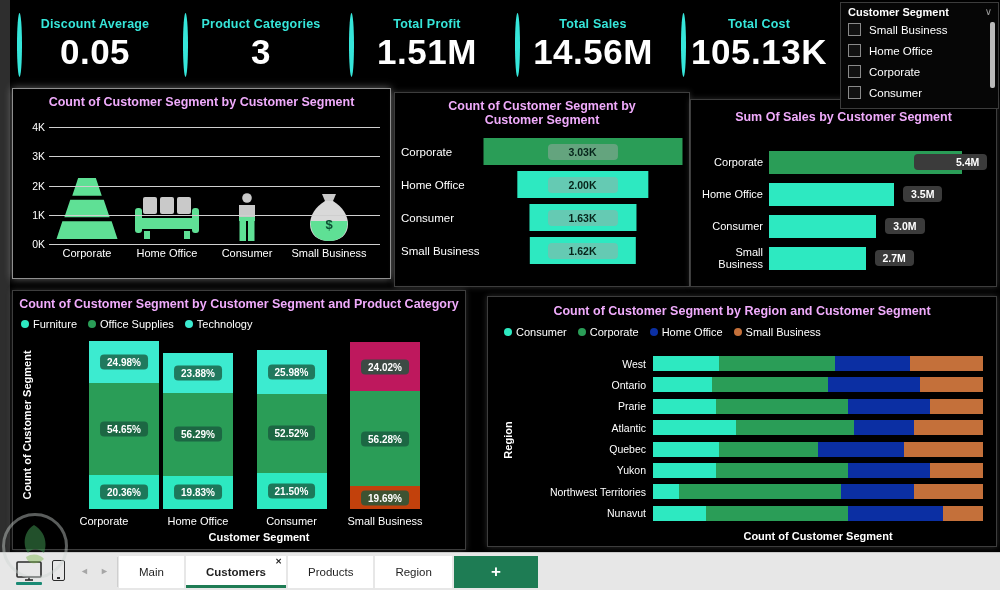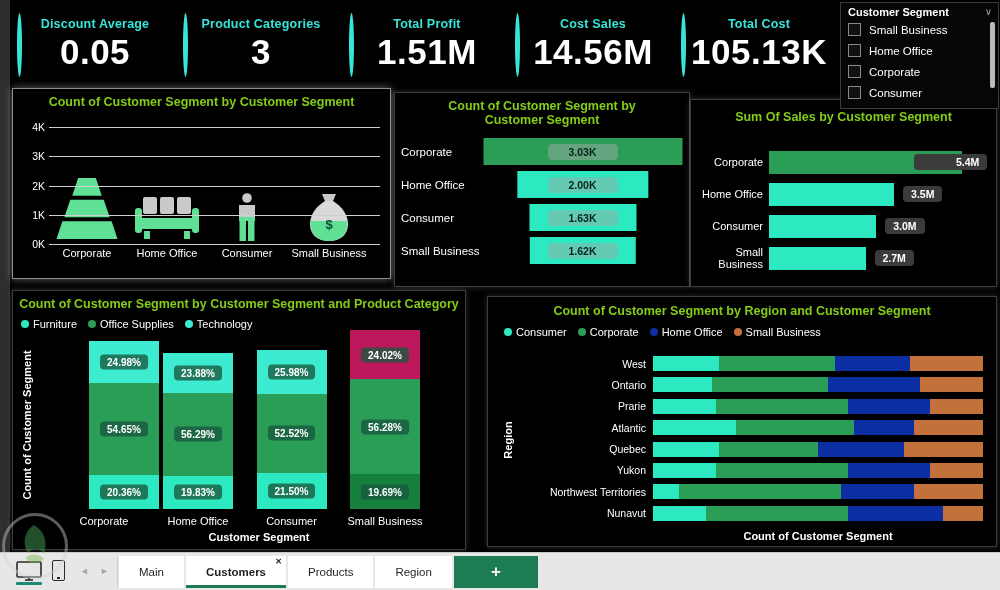--- a/index.html
+++ b/index.html
@@ -20,21 +20,21 @@
   .slicer-head{display:flex;align-items:center;padding:3px 6px 1px 7px;}
   .slicer-title{color:#fff;font-size:11px;font-weight:bold;}
   .slicer-chevron{margin-left:auto;color:#9a9a9a;font-size:10px;line-height:10px;}
   .slicer-item{display:flex;align-items:center;height:21px;padding-left:7px;}
   .slicer-box{width:11px;height:11px;border:1px solid #8a8a8a;margin-right:8px;background:#111;}
   .slicer-lab{color:#fff;font-size:11.5px;}
   .slicer-scroll{position:absolute;right:3px;top:19px;width:5px;height:66px;background:#b9b9b9;border-radius:2px;}
 
   
   .panel{position:absolute;background:#000;border:1px solid #3d3d3d;box-shadow:0 0 6px rgba(205,205,205,.22);}
-  .ptitle{color:#84cc16;font-size:12.5px;font-weight:bold;text-align:center;margin-top:6px;line-height:14px;}
+  .ptitle{color:#f0abfc;font-size:12.5px;font-weight:bold;text-align:center;margin-top:6px;line-height:14px;}
 
   
   #panel-pict{left:12px;top:88px;width:377px;height:189px;border-color:#8f8f8f;box-shadow:0 0 8px rgba(255,255,255,.4);}
   #pict-plot{position:absolute;left:6px;top:30px;width:363px;height:142px;}
   .gridline{position:absolute;left:30px;right:2px;height:1px;background:#cfcfcf;}
   .gridlab{position:absolute;left:0;width:26px;text-align:right;color:#fff;font-size:10.5px;}
   .pict-icon{position:absolute;bottom:16px;}
   #pict-cats{position:absolute;left:6px;top:158px;width:363px;height:16px;}
   .pict-cat{position:absolute;width:92px;text-align:center;color:#fff;font-size:11px;}
 
@@ -126,21 +126,21 @@
         <div class="kpi-label" style="color: rgb(54, 230, 218);">Product Categories</div>
         <div class="kpi-value">3</div>
       </div>
       <div class="kpi">
         <div class="kpi-accent" style="background: rgb(54, 230, 218);"></div>
         <div class="kpi-label" style="color: rgb(54, 230, 218);">Total Profit</div>
         <div class="kpi-value">1.51M</div>
       </div>
       <div class="kpi">
         <div class="kpi-accent" style="background: rgb(54, 230, 218);"></div>
-        <div class="kpi-label" style="color: rgb(54, 230, 218);">Cost Sales</div>
+        <div class="kpi-label" style="color: rgb(54, 230, 218);">Total Sales</div>
         <div class="kpi-value">14.56M</div>
       </div>
       <div class="kpi">
         <div class="kpi-accent" style="background: rgb(54, 230, 218);"></div>
         <div class="kpi-label" style="color: rgb(54, 230, 218);">Total Cost</div>
         <div class="kpi-value">105.13K</div>
       </div>
     </div>
 
   <div id="slicer">
@@ -346,21 +346,21 @@
             <span class="cchip">21.50%</span>
           </div>
         </div>
         <div class="col" style="left: 289px;">
           <div class="cseg" style="height: 49px; background: #be185d;">
             <span class="cchip">24.02%</span>
           </div>
           <div class="cseg" style="height: 94.5504px; background: rgb(42, 157, 87);">
             <span class="cchip">56.28%</span>
           </div>
-          <div class="cseg" style="height: 35px; background: #15803d; text-align: center;">
+          <div class="cseg" style="height: 23px; background: #c2410c; text-align: center;">
             <span class="cchip">19.69%</span>
           </div>
         </div>
       </div>
     <div id="col-cats">
         <span class="col-cat" style="left: -12px;">Corporate</span>
         <span class="col-cat" style="left: 82px;">Home Office</span>
         <span class="col-cat" style="left: 175.5px;">Consumer</span>
         <span class="col-cat" style="left: 269px;">Small Business</span>
       </div>

